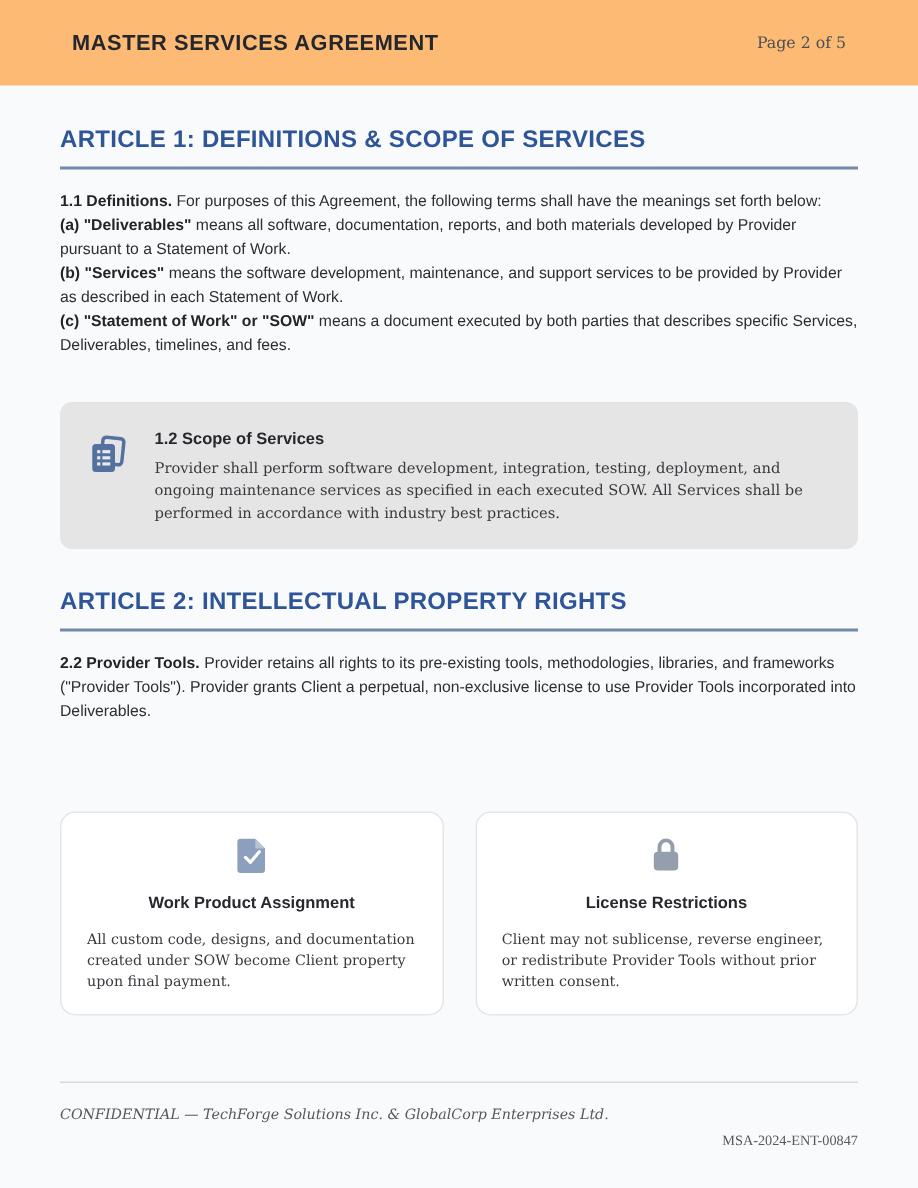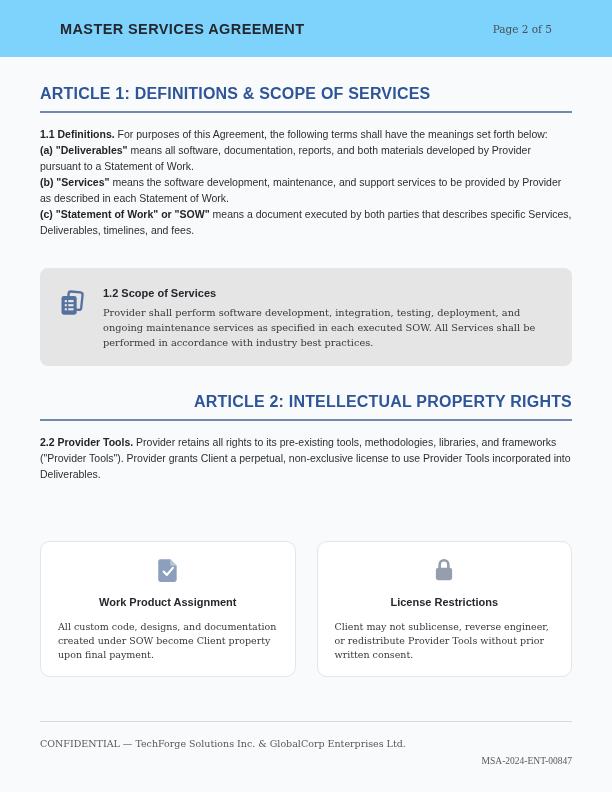--- a/index.html
+++ b/index.html
@@ -7,23 +7,23 @@
     width:612px;height:792px;
     background:#f9fafc;
     font-family:"Liberation Sans",sans-serif;
     color:#2c2e33;
     overflow:hidden;
     position:relative;
   }
   
   .page-header{
     height:57px;
-    background:#7dd3fc;
+    background:#fdba74;
     display:flex;align-items:center;justify-content:space-between;
-    padding:0 60px;box-sizing:border-box;
+    padding:0 48px;box-sizing:border-box;
   }
   .doc-title{
     font-size:14.5px;font-weight:700;letter-spacing:.4px;color:#24272d;
   }
   .page-indicator{
     font-family:"DejaVu Serif",serif;font-size:10.5px;color:#4b4e54;
   }
   
   .content{padding:0 40px;box-sizing:border-box;}
   .article-heading{
@@ -45,21 +45,21 @@
     box-sizing:border-box;
   }
   .callout .icon-wrap{flex:0 0 30px;padding-top:2px;}
   .callout-title{font-size:11px;font-weight:700;color:#26282d;}
   .callout-body{
     margin-top:6px;
     font-family:"DejaVu Serif",serif;
     font-size:9.8px;line-height:15px;color:#37393e;
     max-width:452px;
   }
-  .art2 .article-heading{margin-top:27px;text-align:right;}
+  .art2 .article-heading{margin-top:27px;}
   
   .cards{margin-top:59px;display:flex;gap:21px;}
   .card{
     flex:1;
     background:#ffffff;
     border:1px solid #e4e5e9;
     border-radius:10px;
     padding:15px 17px 14px 17px;
     box-sizing:border-box;
   }
@@ -68,21 +68,21 @@
   .card-body{
     margin-top:12px;
     font-family:"DejaVu Serif",serif;
     font-size:9.5px;line-height:14px;color:#37393e;
   }
   
   .page-footer{position:absolute;left:40px;right:40px;top:721px;}
   .footer-rule{height:1px;background:#d8d9dc;}
   .footer-left{
     margin-top:16px;
-    font-family:"DejaVu Serif",serif;font-size:9.5px;color:#55585c;
+    font-family:"DejaVu Serif",serif;font-size:9.5px;color:#55585c;font-style:italic;
   }
   .footer-right{
     margin-top:7px;text-align:right;
     font-family:Liberation Serif, serif;font-size:9.5px;color:#55585c;
   }
   svg{display:block;}
 </style>
 </head>
 <body>
 

